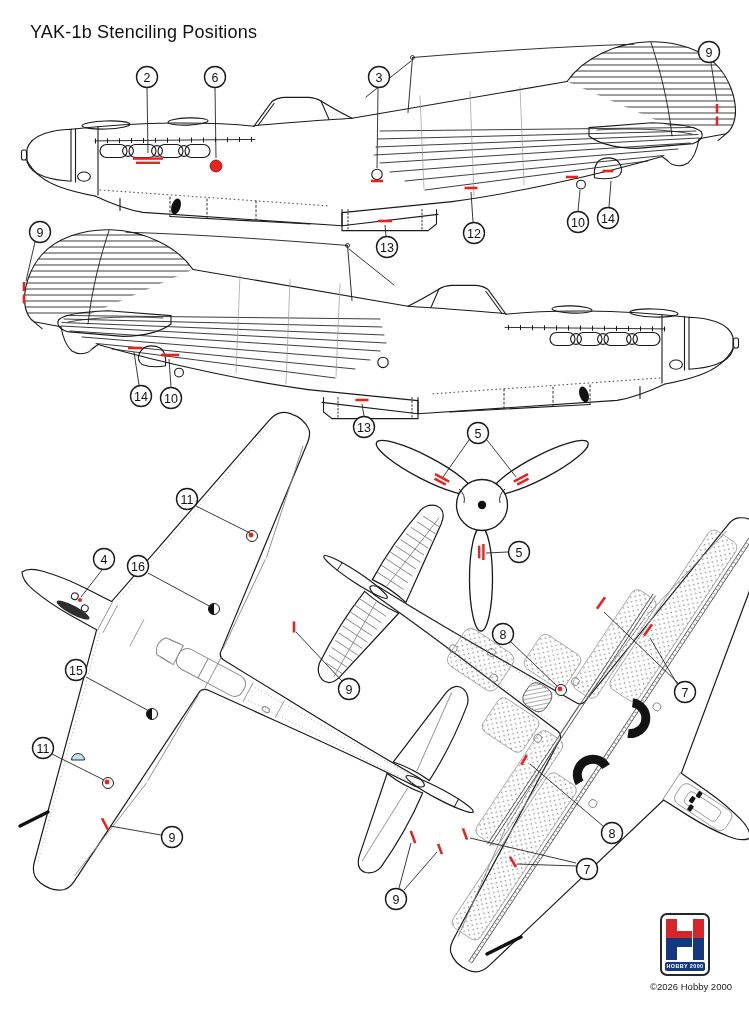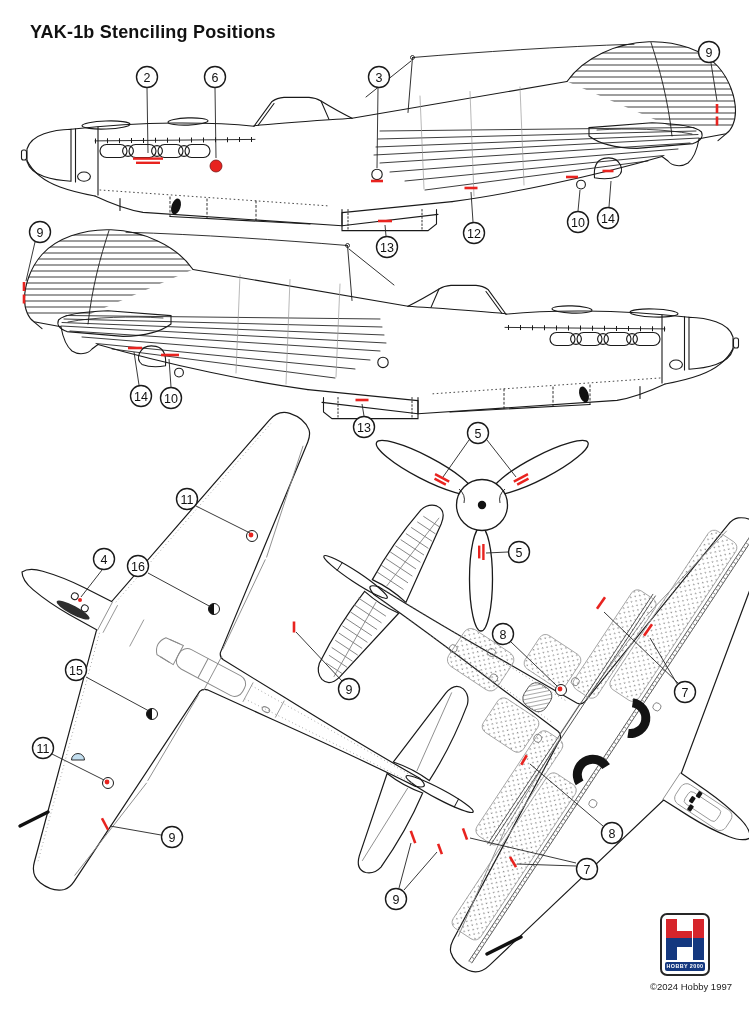--- a/index.html
+++ b/index.html
@@ -1,17 +1,17 @@
 <!DOCTYPE html>
 <html><head>
 <meta charset="utf-8">
 <style>
   html,body{margin:0;padding:0;background:#ffffff;}
   body{width:749px;height:1024px;position:relative;font-family:"Liberation Sans",sans-serif;overflow:hidden;}
-  #title{position:absolute;left:30px;top:22px;font-size:18px;font-weight:bold;color:#111;letter-spacing:.2px;}
+  #title{position:absolute;left:30px;top:22px;font-size:18px;font-weight:normal;color:#111;letter-spacing:.2px;}
   #diagram{position:absolute;left:0;top:0;}
   
   #logo{position:absolute;left:660px;top:913px;width:50px;height:63px;background:#fff;border:2.6px solid #262626;border-radius:7px;box-sizing:border-box;}
   #logo .h{position:absolute;}
   #logo .bar{position:absolute;left:3px;right:3px;bottom:3px;height:9px;background:#14387f;border-radius:2px;
              color:#fff;font-size:5.4px;font-weight:bold;text-align:center;line-height:9px;letter-spacing:.4px;}
   #copyright{position:absolute;left:592px;top:981px;width:140px;text-align:right;font-size:9.5px;color:#222;}
 </style>
 </head>
 <body>
@@ -448,13 +448,13 @@
 <div id="logo">
   <div class="h" style="left:4px;top:4px;width:11px;height:19px;background:#d6252b;"></div>
   <div class="h" style="right:4px;top:4px;width:11px;height:19px;background:#d6252b;"></div>
   <div class="h" style="left:15px;top:16px;width:14.5px;height:7px;background:#d6252b;"></div>
   <div class="h" style="left:4px;top:23px;width:11px;height:22px;background:#14387f;"></div>
   <div class="h" style="right:4px;top:23px;width:11px;height:22px;background:#14387f;"></div>
   <div class="h" style="left:15px;top:23px;width:14.5px;height:9px;background:#14387f;"></div>
   <div class="bar">HOBBY 2000</div>
 </div>
 
-<div id="copyright">©2024 Hobby 1997</div>
+<div id="copyright">©2026 Hobby 2000</div>
 
 </body></html>

